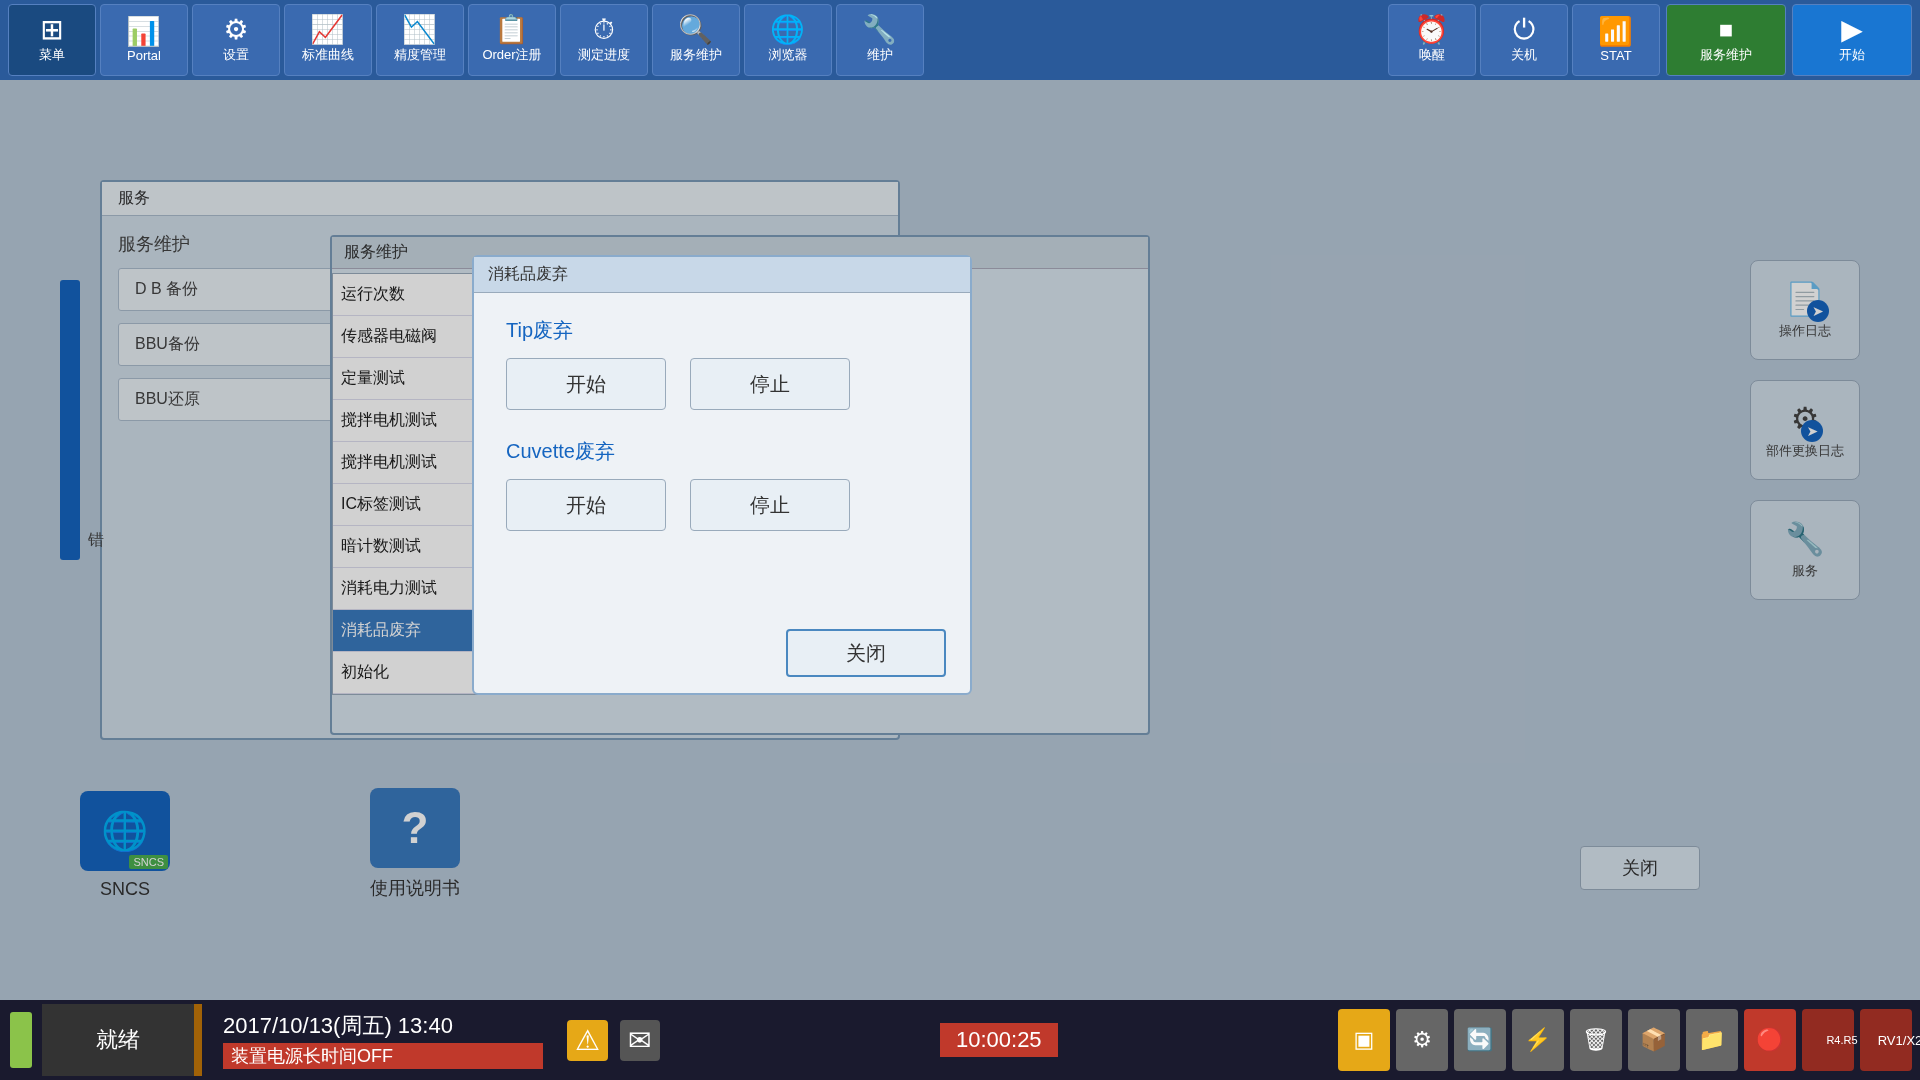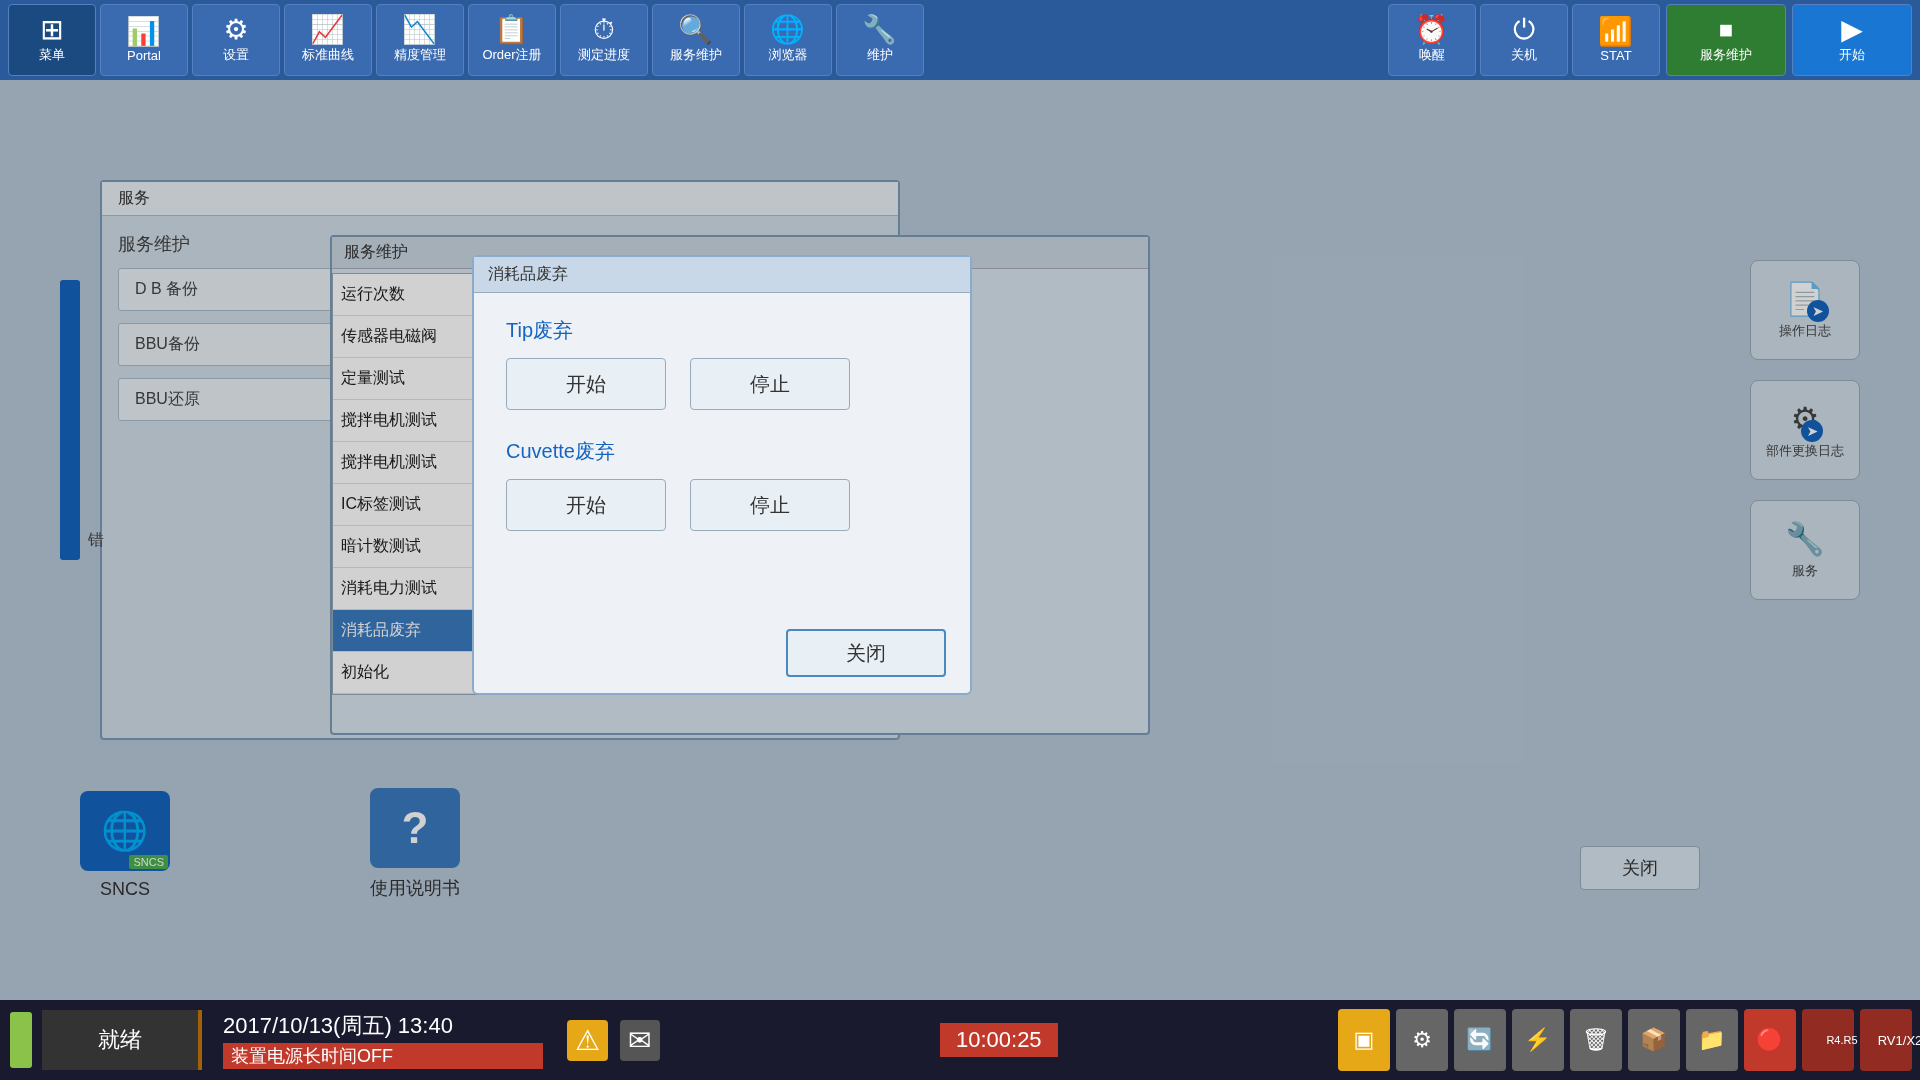--- a/index.html
+++ b/index.html
@@ -24,22 +24,22 @@
 
     
     #main { width: 1920px; height: 920px; background: #b8c8d8; position: relative; }
 
     
     #statusbar {
       position: absolute; bottom: 0; width: 1920px; height: 80px; background: #1a1a2e;
       display: flex; align-items: center;
     }
     #status-ready {
-      width: 160px; height: 60px; background: #333; display: flex; align-items: center;
-      justify-content: center; color: #fff; font-size: 22px; border-right: 4px solid #a16207;
+      width: 160px; height: 72px; background: #333; display: flex; align-items: center;
+      justify-content: center; color: #fff; font-size: 22px; border-right: 8px solid #a16207;
     }
     #status-indicator {
       width: 22px; height: 56px; background: #8bc34a; border-radius: 3px; margin: 0 10px;
     }
     #status-datetime {
       display: flex; flex-direction: column; color: #fff; font-size: 20px; margin-left: 21px; min-width: 320px;
     }
     #status-datetime .dt-line1 { font-size: 22px; }
     #status-datetime .dt-line2 { font-size: 18px; background: #c0392b; padding: 1px 8px; margin-top: 2px; color: #fff; }
     #status-icons { display: flex; align-items: center; gap: 12px; margin-left: 24px; }

